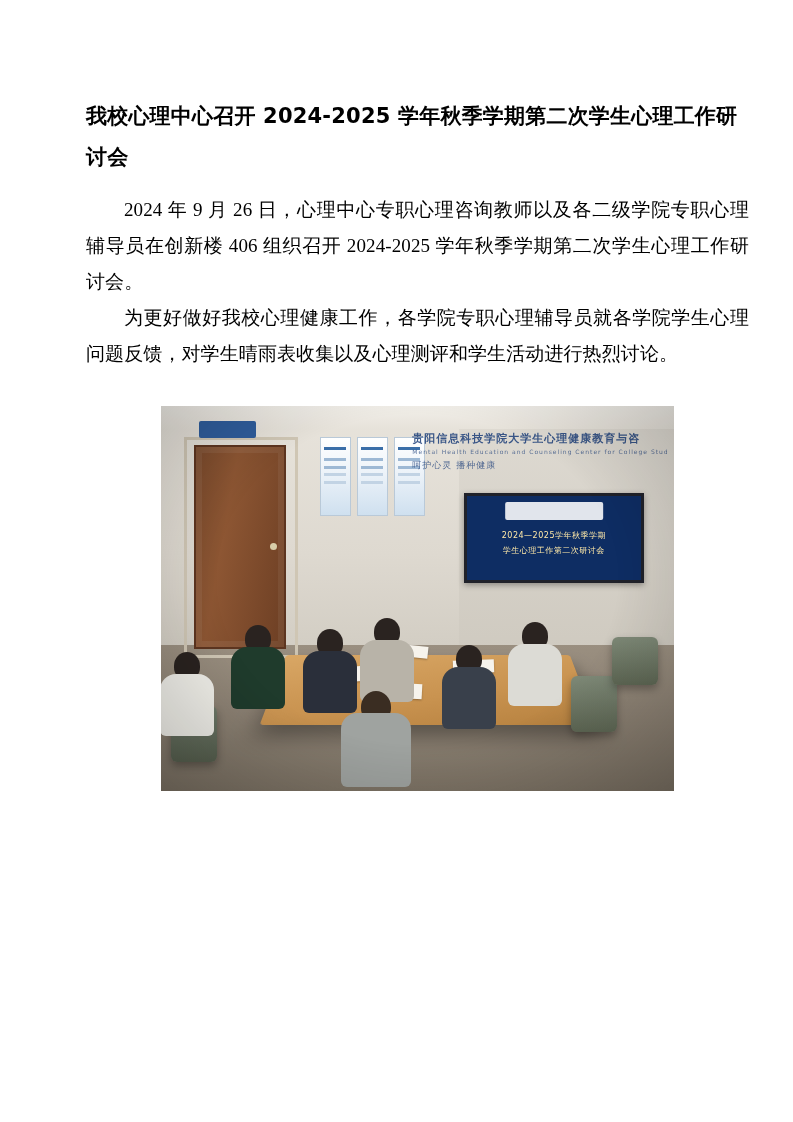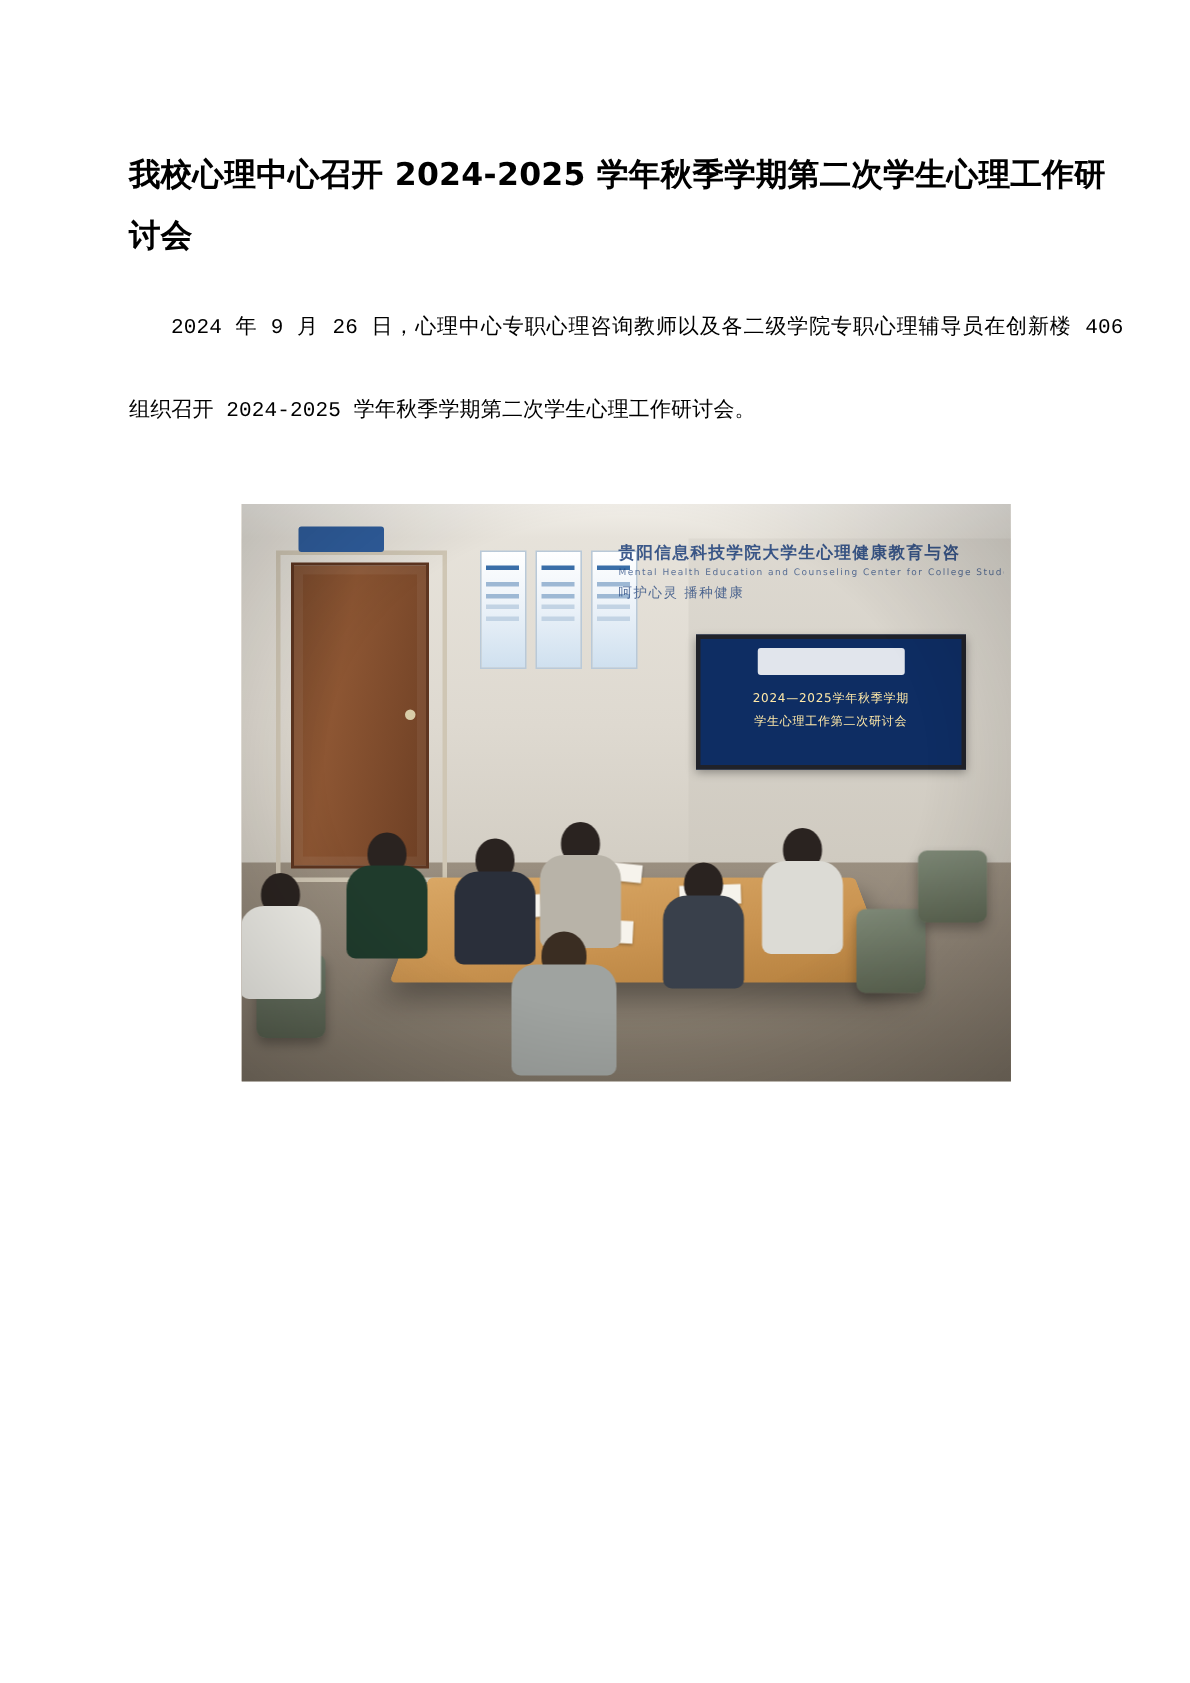--- a/index.html
+++ b/index.html
@@ -25,28 +25,27 @@
   .doc-title {
     font-family: "DejaVu Sans", "Liberation Sans", sans-serif;
     font-weight: bold;
     font-size: 21px;
     line-height: 41px;
     letter-spacing: 0.2px;
     margin: 0 0 14px 0;
     text-align: left;
   }
   .para {
-    font-size: 14px;
-    line-height: 55px;
+    font-size: 19px;
+    line-height: 36px;
     text-align: justify;
     text-justify: inter-ideograph;
     text-indent: 2em;
     margin: 0;
     letter-spacing: 0.1px;
-    font-family: Liberation Mono, monospace;
   }
   .photo-wrap {
     margin-top: 34px;
     display: flex;
     justify-content: center;
   }
   .photo {
     width: 513px;
     height: 385px;
     position: relative;
@@ -183,20 +182,21 @@
   }
 </style>
 </head>
 <body>
 
 <div class="page">
 
   <h1 class="doc-title">我校心理中心召开 2024-2025 学年秋季学期第二次学生心理工作研讨会</h1>
 
   <p class="para">2024 年 9 月 26 日，心理中心专职心理咨询教师以及各二级学院专职心理辅导员在创新楼 406 组织召开 2024-2025 学年秋季学期第二次学生心理工作研讨会。</p>
+  <p class="para">为更好做好我校心理健康工作，各学院专职心理辅导员就各学院学生心理问题反馈，对学生晴雨表收集以及心理测评和学生活动进行热烈讨论。</p>
 
   <div class="photo-wrap">
     <div class="photo">
 
       <div class="wall"></div>
       <div class="wall-right"></div>
       <div class="ceiling"></div>
       <div class="floor"></div>
 
       <div class="door-frame"></div>

